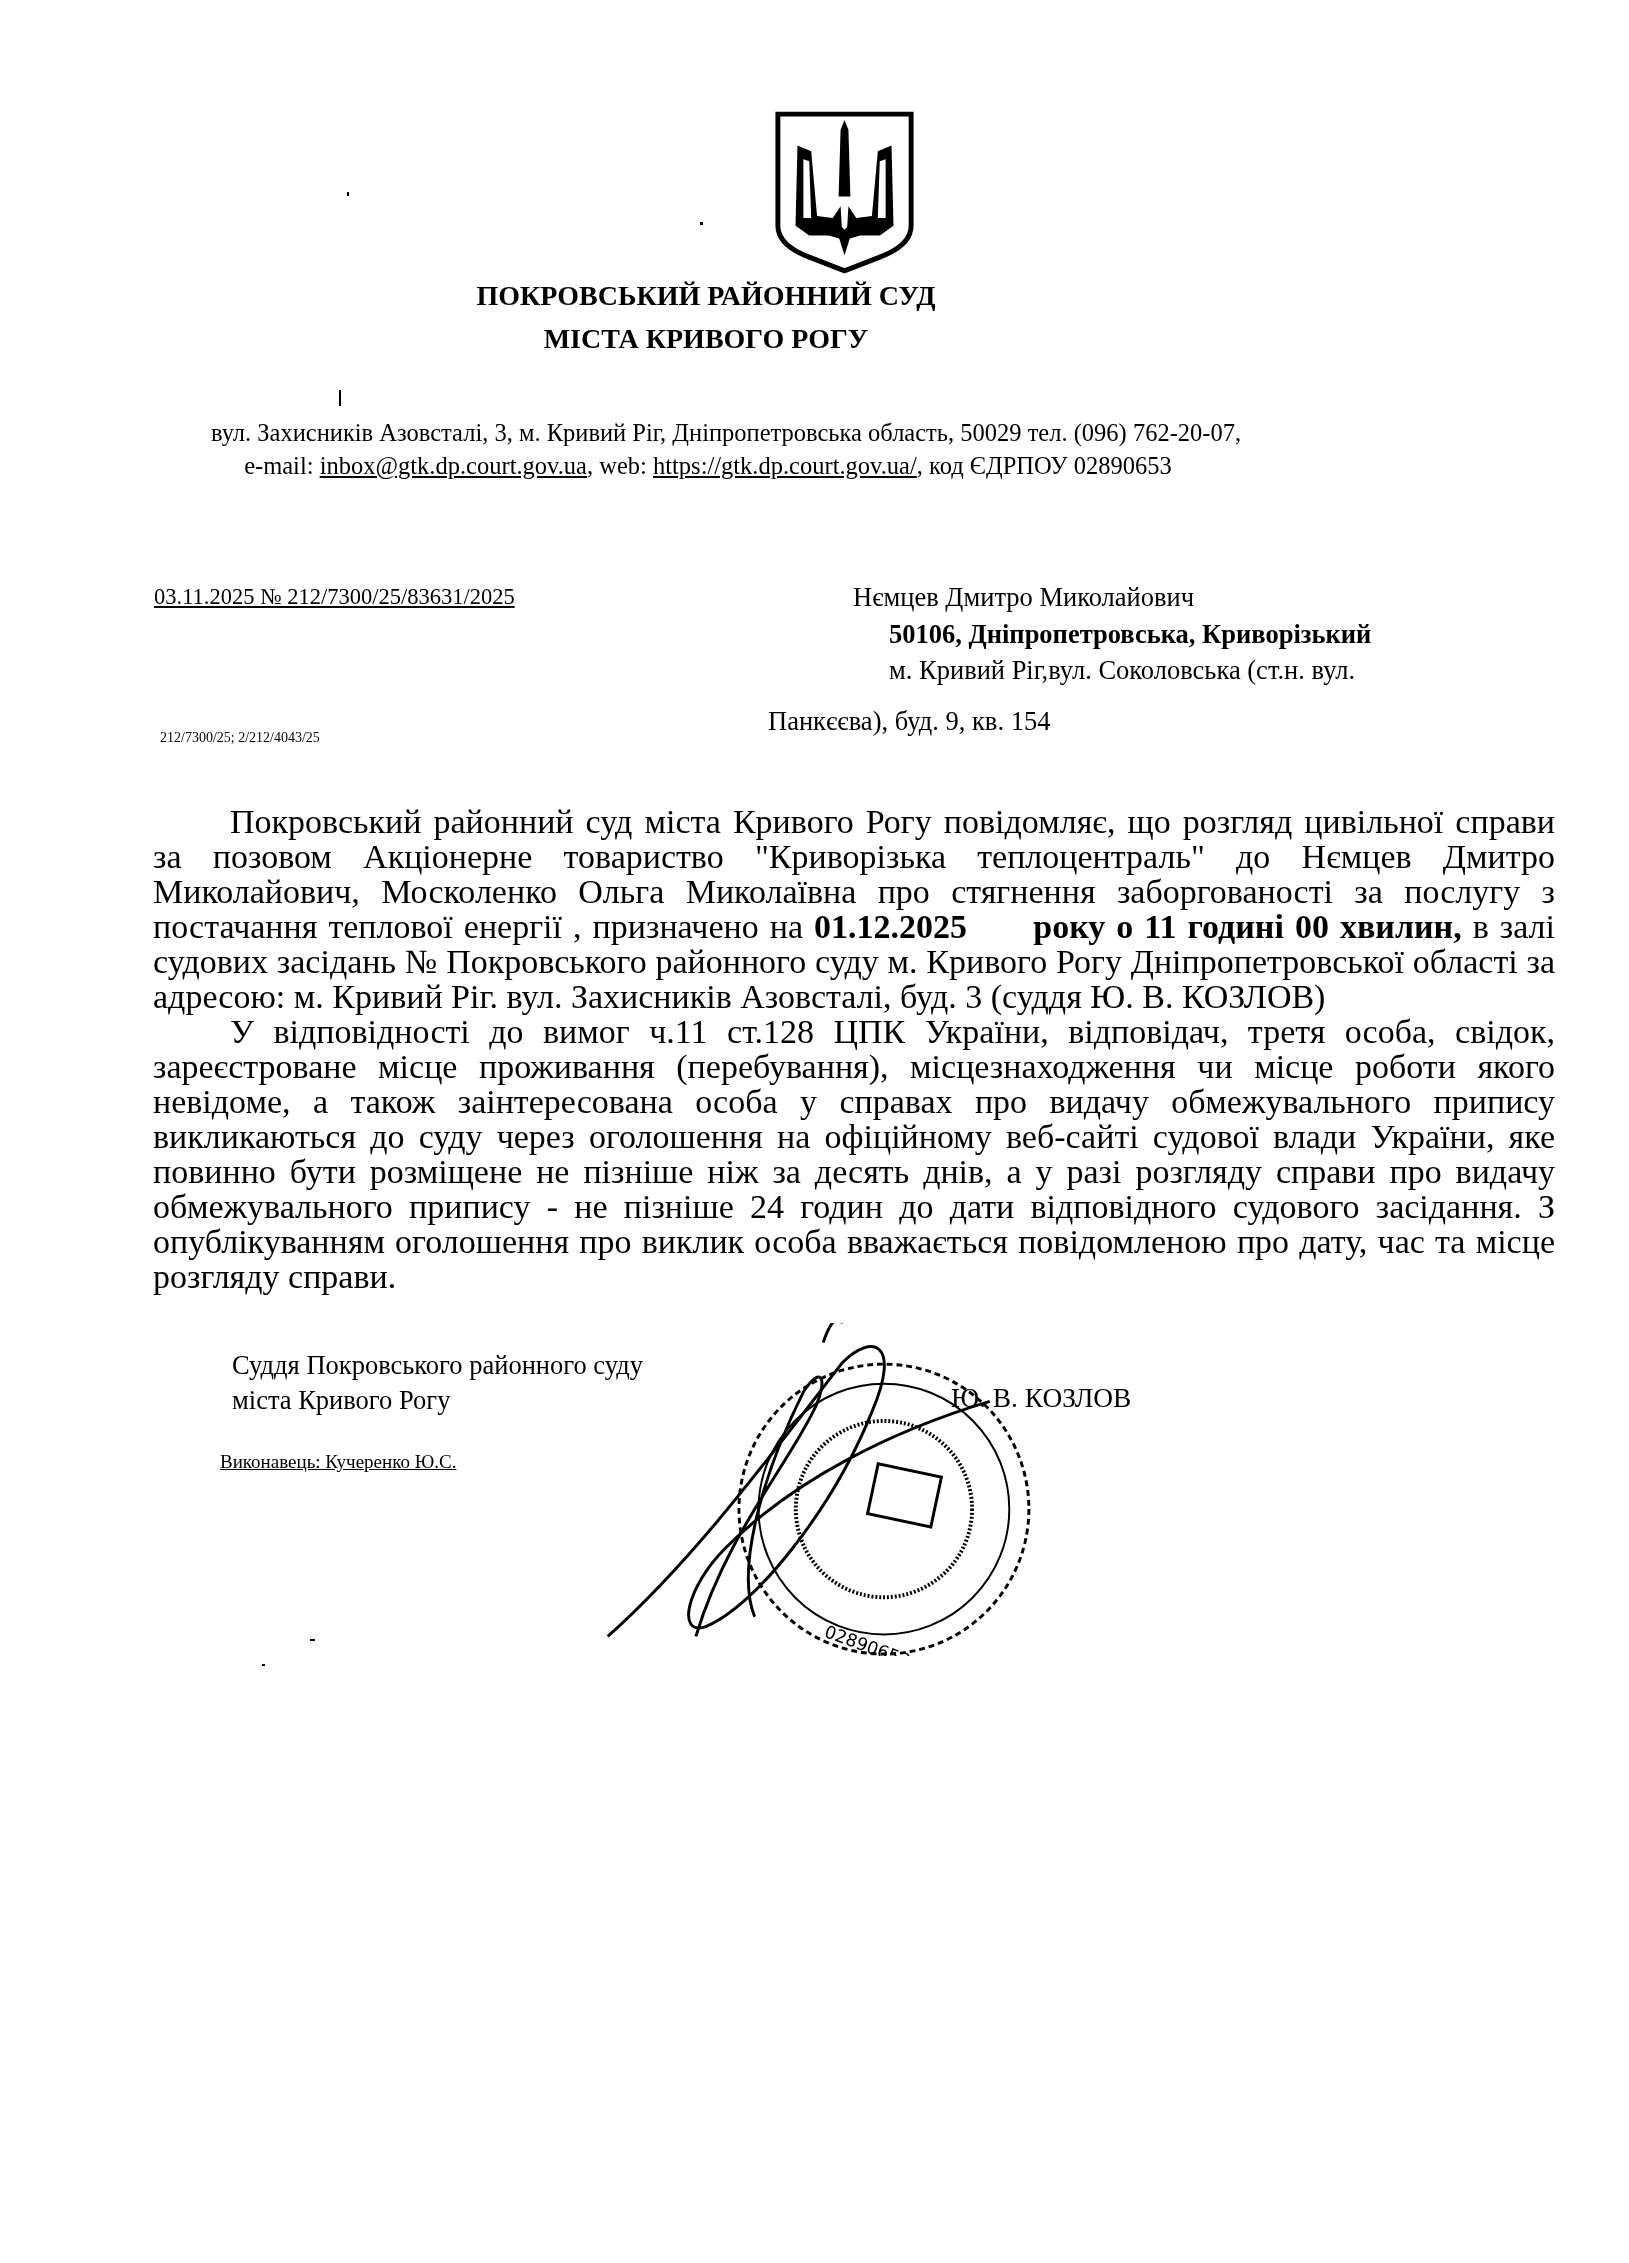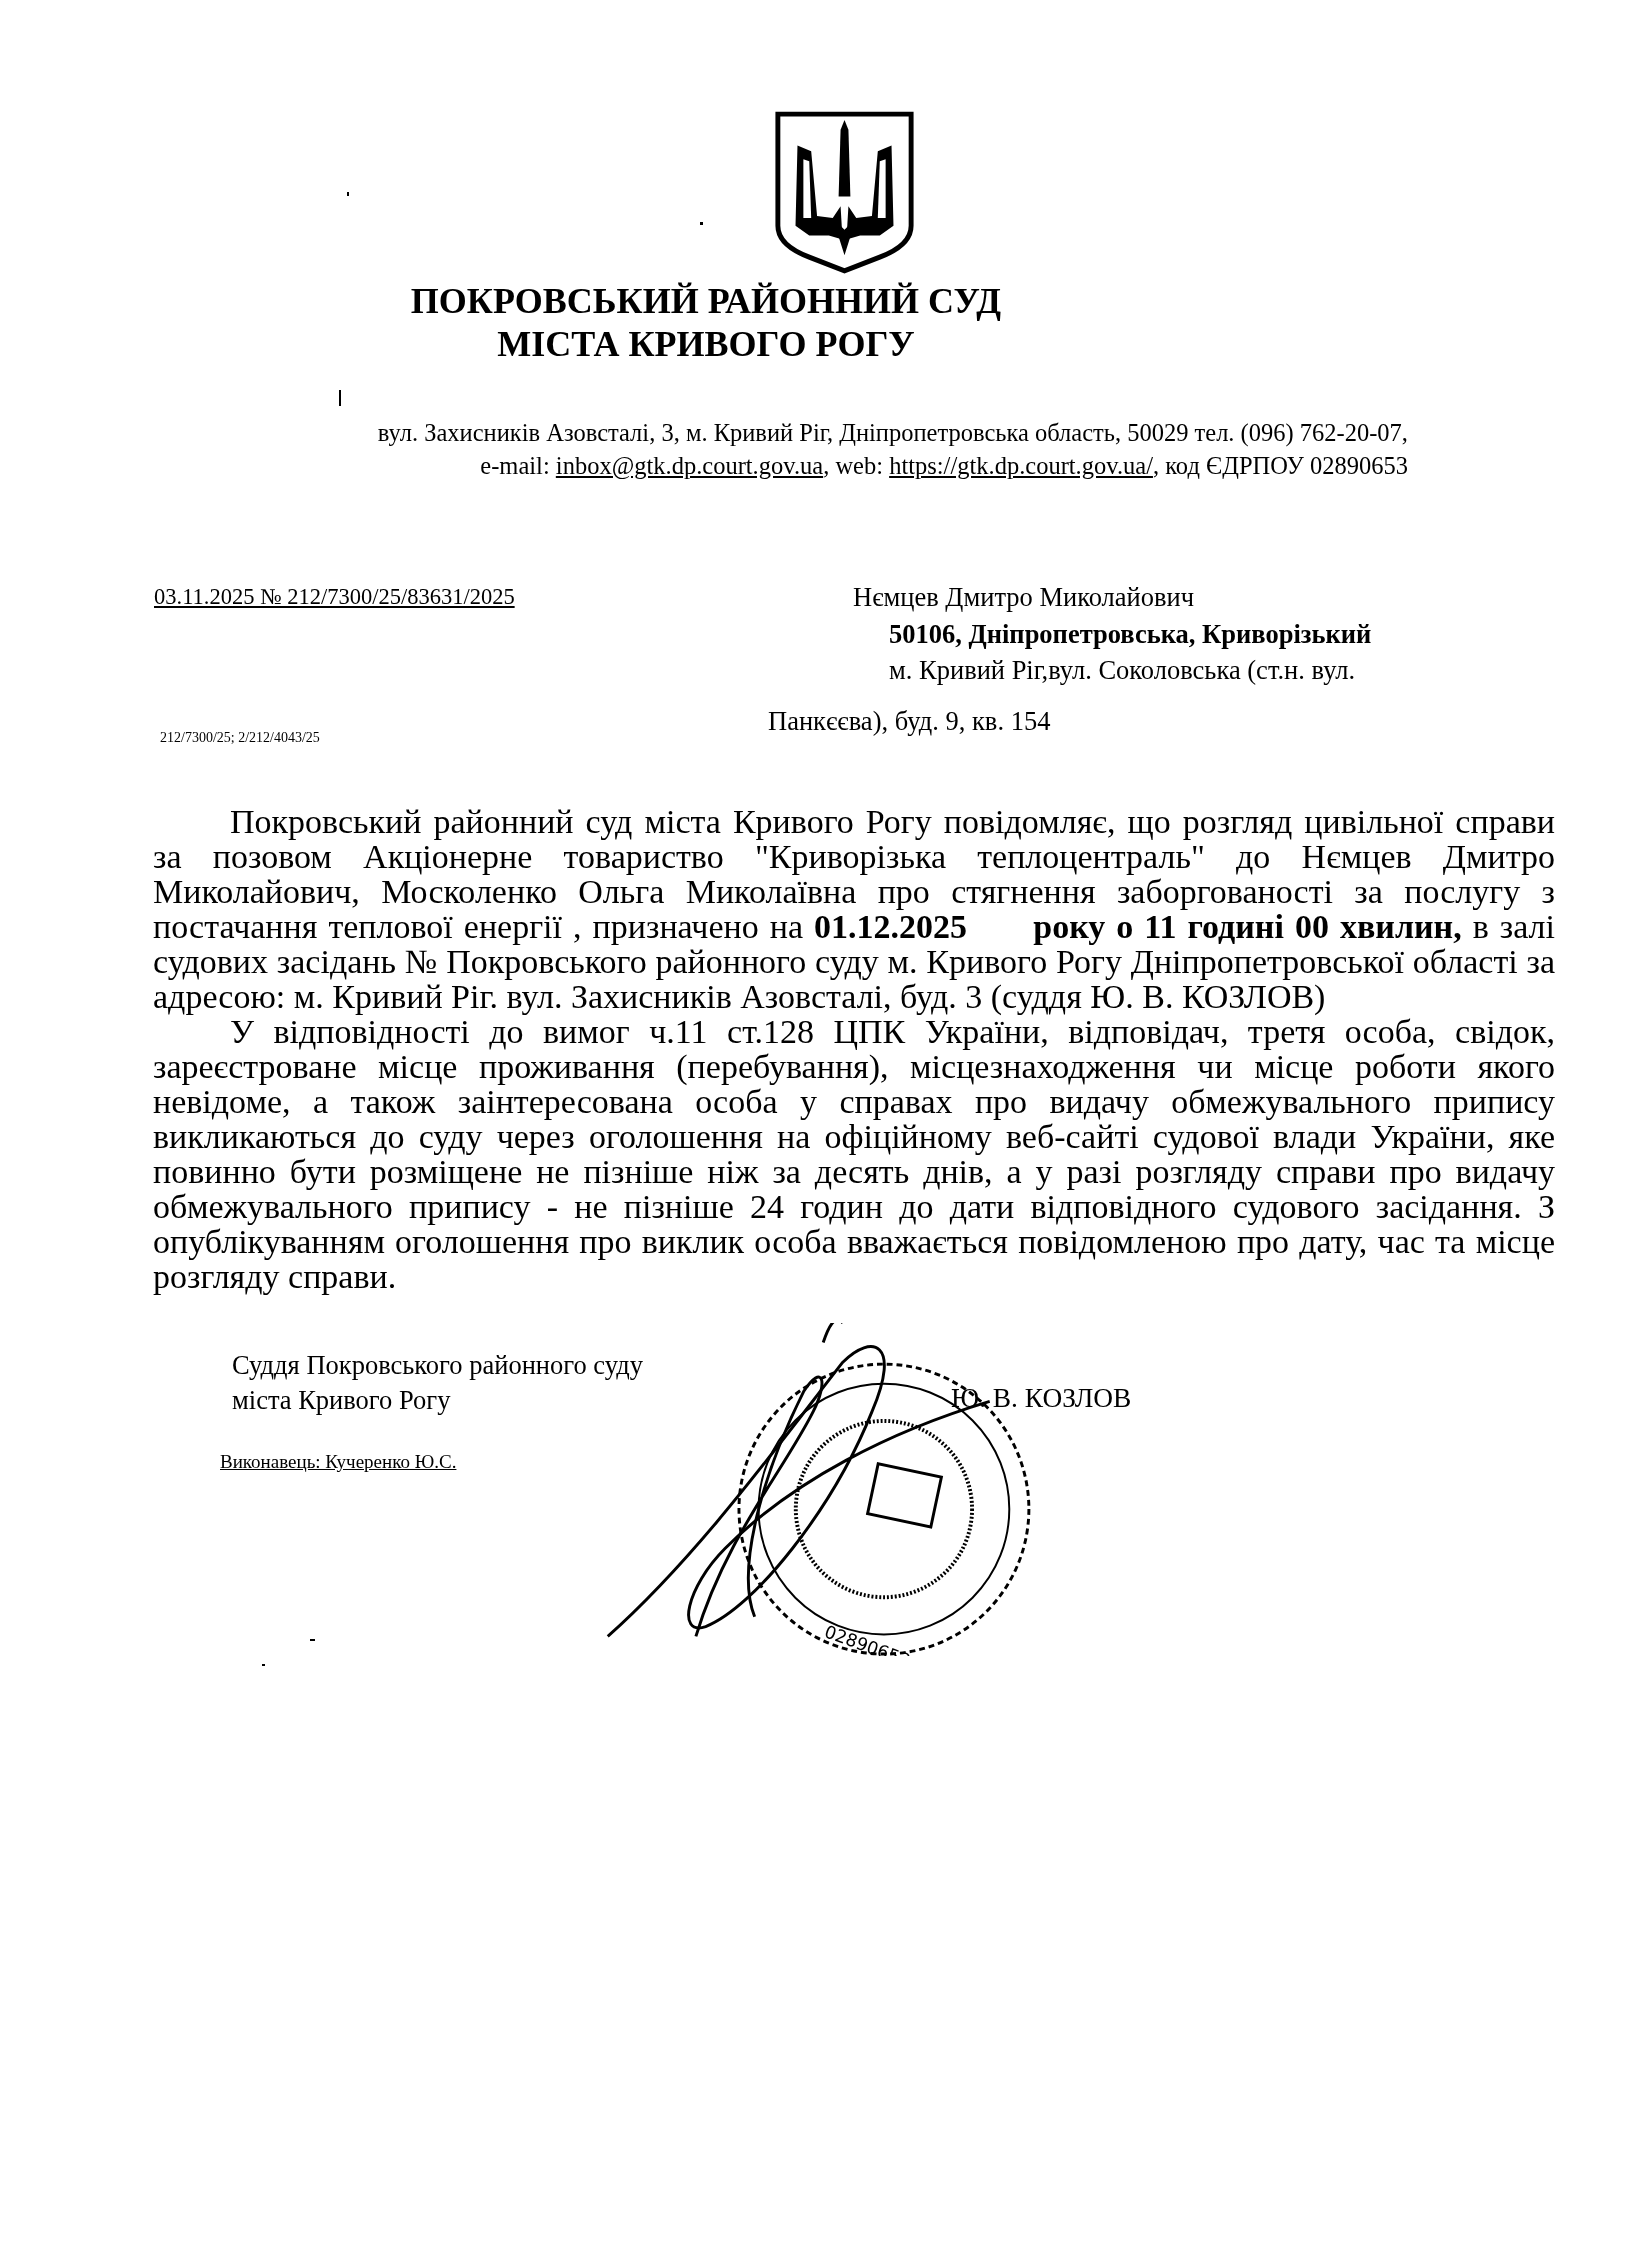--- a/index.html
+++ b/index.html
@@ -1,23 +1,23 @@
 <!DOCTYPE html>
 <html><head>
   <meta charset="utf-8">
   <style>
     html, body { margin: 0; padding: 0; background: #ffffff; }
     body { width: 1630px; height: 2263px; position: relative; overflow: hidden;
            font-family: "Liberation Serif", "DejaVu Serif", serif; color: #000; }
     .abs { position: absolute; }
     .emblem { left: 772px; top: 108px; width: 145px; height: 167px; }
-    .title { left: 0; width: 1412px; text-align: center; font-weight: bold; font-size: 36px; letter-spacing: 0px; }
+    .title { left: 0; width: 1412px; text-align: center; font-weight: bold; font-size: 28px; letter-spacing: 0px; }
     .title1 { top: 280px; }
     .title2 { top: 323px; }
-    .addr { left: 0; width: 1408px; text-align: right; font-size: 24.5px; line-height: 33px; }
+    .addr { left: 0; width: 1408px; text-align: center; font-size: 24.5px; line-height: 33px; }
     .addr1 { top: 416px; padding-left: 44px; box-sizing: border-box; }
     .addr2 { top: 449px; padding-left: 8px; box-sizing: border-box; }
     .u { text-decoration: underline; }
     .outref { left: 154px; top: 584px; font-size: 22.5px; text-decoration: underline; }
     .caseref { left: 160px; top: 730px; font-size: 14px; }
     .recip { font-size: 26.5px; line-height: 35px; }
     .r1 { left: 853px; top: 580px; }
     .r2 { left: 889px; top: 617px; font-weight: bold; }
     .r3 { left: 889px; top: 653px; }
     .r4 { left: 768px; top: 704px; }

